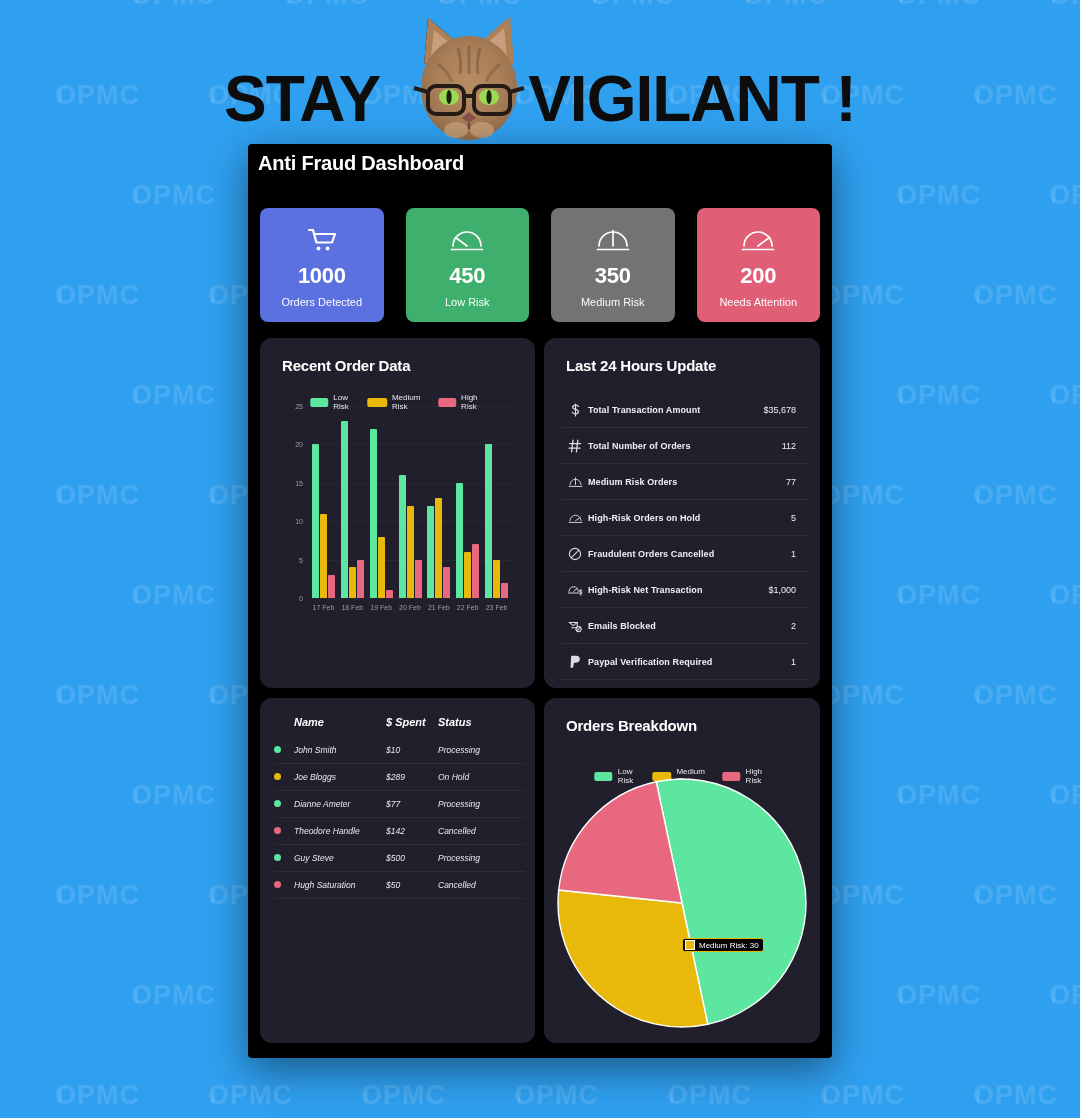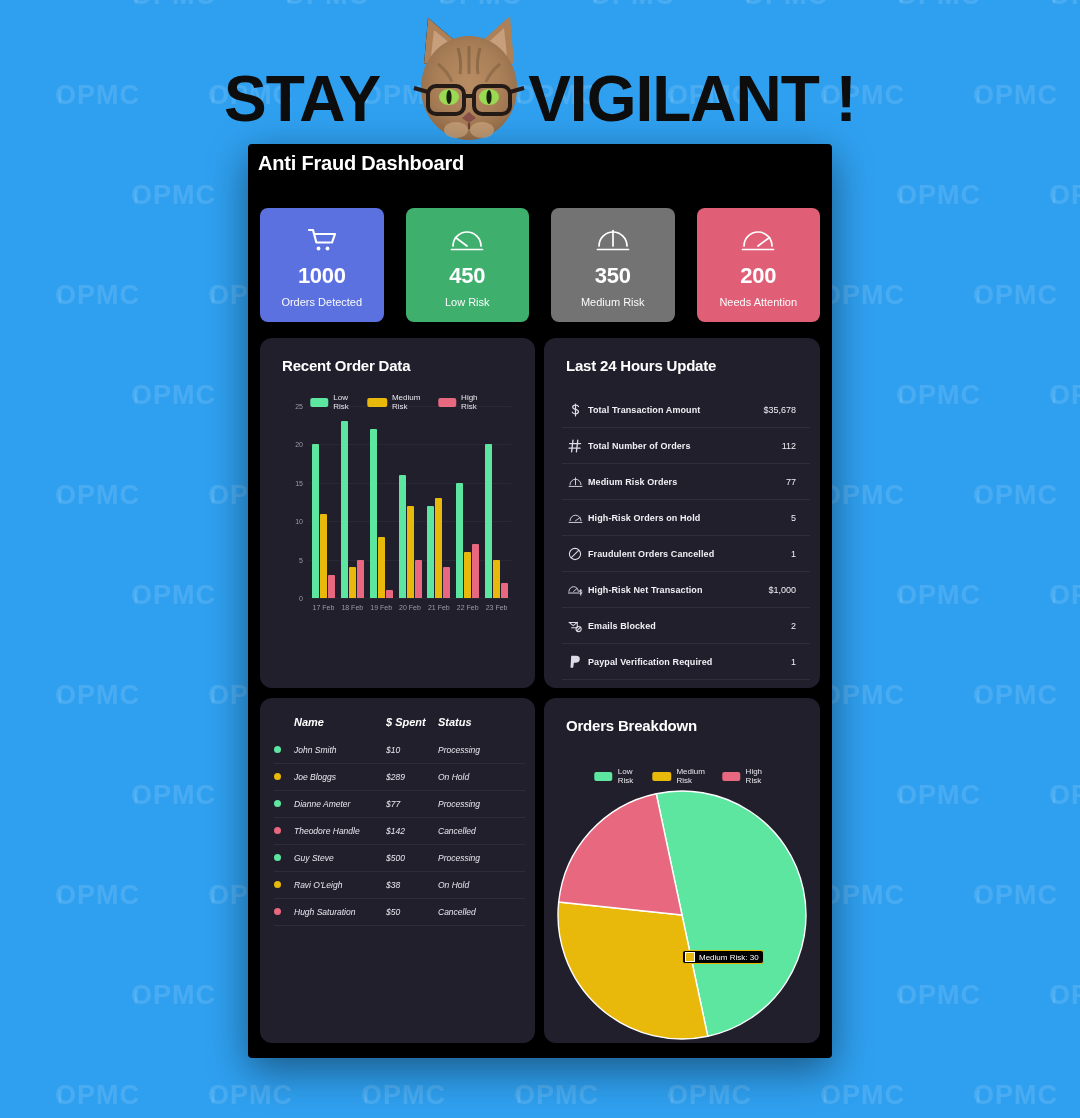--- a/index.html
+++ b/index.html
@@ -81,21 +81,21 @@
   #tbl td{font-size:8.5px;color:#e8e8f0;padding:8px 0;
     border-bottom:1px solid rgba(255,255,255,.06);}
   #tbl .c-dot{width:20px;}
   #tbl .c-name{width:92px;}
   #tbl .c-spent{width:52px;}
   .dot{width:7px;height:7px;border-radius:50%;display:inline-block;}
 
   
   #p-pie{left:544px;top:698px;width:276px;height:345px;}
   #pie-legend{left:50%;transform:translateX(-50%);top:69px;}
-  #pie-wrap{position:absolute;left:50%;top:92px;transform:translateX(-50%);
+  #pie-wrap{position:absolute;left:50%;top:80px;transform:translateX(-50%);
     width:250px;height:250px;text-align:right;}
   #pie-tooltip{position:absolute;left:125px;top:160px;display:flex;align-items:center;
     gap:4px;background:#000;border:1.5px solid #e8b800;border-radius:3px;
     padding:1px 4px 1px 2px;font-size:8px;color:#fff;white-space:nowrap;}
   #pie-tooltip .tsw{width:8px;height:8px;background:#e8b90b;display:block;
     border:1px solid #fff;}
 </style>
 </head>
 <body>
 
@@ -419,26 +419,20 @@
             <td class="c-spent">$142</td>
             <td>Cancelled</td>
           </tr>
           <tr>
             <td class="c-dot"><span class="dot" style="background:#5ce6a0"></span></td>
             <td class="c-name">Guy Steve</td>
             <td class="c-spent">$500</td>
             <td>Processing</td>
           </tr>
           <tr>
-            <td class="c-dot"><span class="dot" style="background:#e8b90b"></span></td>
-            <td class="c-name">Ravi O'Leigh</td>
-            <td class="c-spent">$38</td>
-            <td>On Hold</td>
-          </tr>
-          <tr>
             <td class="c-dot"><span class="dot" style="background:#e8687f"></span></td>
             <td class="c-name">Hugh Saturation</td>
             <td class="c-spent">$50</td>
             <td>Cancelled</td>
           </tr>
         </tbody>
     </table>
   </div>
 </div>
 

